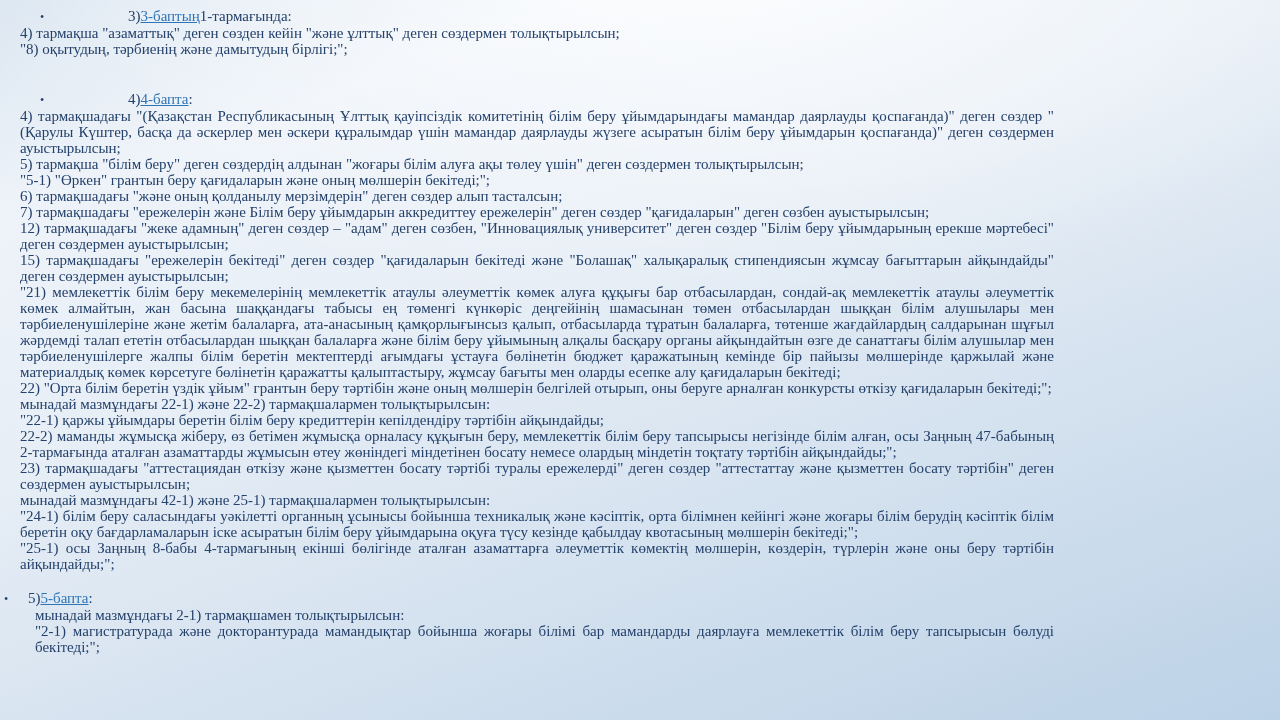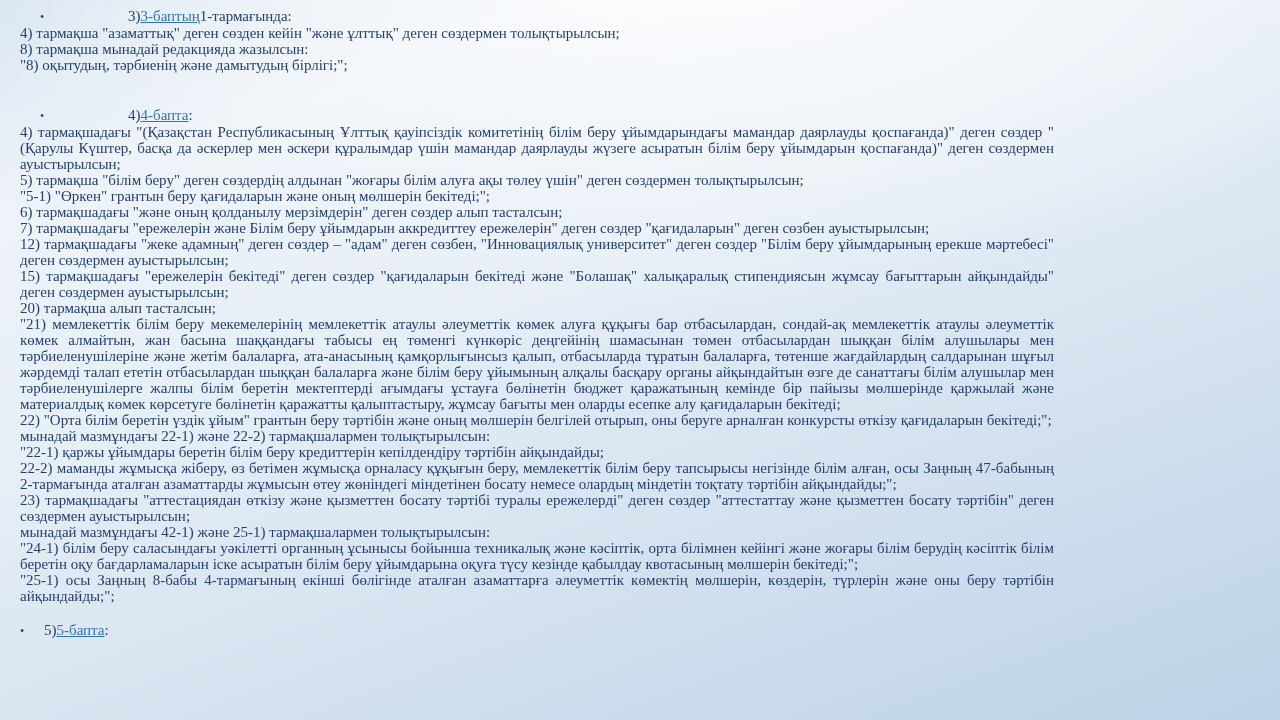--- a/index.html
+++ b/index.html
@@ -25,21 +25,21 @@
     padding-top: 8px;
   }
   p { margin: 0; }
   .sec .body p {
     margin: 0 26px 0 20px;
     text-align: justify;
   }
   .head { white-space: nowrap; }
   .sec-a .head, .sec-b .head { padding-left: 40px; }
   .sec-a .bullet, .sec-b .bullet { display: inline-block; width: 88px; }
-  .sec-c .head { padding-left: 20px; }
+  .sec-c .head { padding-left: 4px; }
   .sec-c .bullet { display: inline-block; width: 24px; }
   .sec-c .body p { margin-left: 35px; }
   .bullet { font-size: 12px; color: #24416b; }
   .sec-b { margin-top: 34px; }
   .sec-c { margin-top: 18px; }
   a.lnk {
     color: #2e75b6;
     text-decoration: underline;
     cursor: pointer;
   }
@@ -48,49 +48,51 @@
 <body>
 
 <div class="slide">
 
   <section class="sec sec-a">
     <p class="head">
       <span class="bullet">•</span><span>3)</span><a class="lnk">3-баптың</a><span>1-тармағында:</span>
     </p>
     <div class="body">
       <p>4) тармақша "азаматтық"  деген сөзден кейін "және ұлттық" деген сөздермен толықтырылсын;</p>
-      <p>8) тармақша  мынадай редакцияда жазылсын:</p>
       <p>"8)  оқытудың,  тәрбиенің және дамытудың бірлігі;";</p>
     </div>
   </section>
 
   <section class="sec sec-b">
     <p class="head">
       <span class="bullet">•</span><span>4)</span><a class="lnk">4-бапта</a><span>:</span>
     </p>
     <div class="body">
       <p>4) тармақшадағы  "(Қазақстан  Республикасының Ұлттық қауіпсіздік  комитетінің  білім  беру ұйымдарындағы мамандар даярлауды қоспағанда)"  деген сөздер "(Қарулы  Күштер, басқа да әскерлер мен әскери құралымдар үшін  мамандар даярлауды  жүзеге  асыратын білім  беру ұйымдарын қоспағанда)"  деген сөздермен ауыстырылсын;</p>
       <p>5) тармақша  "білім  беру" деген сөздердің алдынан "жоғары білім  алуға ақы төлеу үшін"  деген сөздермен толықтырылсын;</p>
       <p>"5-1) "Өркен"  грантын беру қағидаларын  және оның мөлшерін  бекітеді;";</p>
       <p>6) тармақшадағы  "және оның қолданылу мерзімдерін"  деген  сөздер алып  тасталсын;</p>
       <p>7) тармақшадағы  "ережелерін  және Білім  беру ұйымдарын аккредиттеу  ережелерін"  деген сөздер "қағидаларын"  деген сөзбен ауыстырылсын;</p>
       <p>12) тармақшадағы  "жеке  адамның" деген сөздер – "адам"  деген  сөзбен, "Инновациялық университет" деген сөздер "Білім  беру ұйымдарының ерекше  мәртебесі"  деген сөздермен ауыстырылсын;</p>
       <p>15) тармақшадағы  "ережелерін  бекітеді"  деген сөздер "қағидаларын  бекітеді  және "Болашақ"  халықаралық  стипендиясын жұмсау бағыттарын айқындайды" деген сөздермен ауыстырылсын;</p>
-      <p>20) тармақша  алып тасталсын;</p>
       <p>"21) мемлекеттік  білім  беру мекемелерінің  мемлекеттік  атаулы әлеуметтік  көмек алуға құқығы  бар отбасылардан, сондай-ақ мемлекеттік  атаулы әлеуметтік  көмек  алмайтын, жан басына шаққандағы  табысы ең төменгі күнкөріс  деңгейінің шамасынан төмен отбасылардан шыққан білім  алушылары  мен тәрбиеленушілеріне  және жетім  балаларға,  ата-анасының қамқорлығынсыз  қалып,  отбасыларда тұратын балаларға,  төтенше  жағдайлардың  салдарынан шұғыл  жәрдемді  талап ететін отбасылардан шыққан  балаларға  және білім беру ұйымының алқалы басқару  органы айқындайтын өзге де санаттағы білім  алушылар мен тәрбиеленушілерге  жалпы білім  беретін мектептерді ағымдағы ұстауға бөлінетін бюджет қаражатының кемінде  бір  пайызы мөлшерінде  қаржылай және материалдық көмек көрсетуге  бөлінетін қаражатты қалыптастыру, жұмсау бағыты мен оларды есепке алу қағидаларын бекітеді;</p>
       <p>22) "Орта білім  беретін үздік ұйым" грантын беру тәртібін  және оның мөлшерін  белгілей  отырып, оны беруге арналған конкурсты  өткізу  қағидаларын бекітеді;";</p>
       <p>мынадай мазмұндағы 22-1) және 22-2) тармақшалармен  толықтырылсын:</p>
       <p>"22-1) қаржы ұйымдары беретін білім  беру кредиттерін  кепілдендіру  тәртібін  айқындайды;</p>
       <p>22-2) маманды жұмысқа жіберу,  өз бетімен  жұмысқа орналасу құқығын беру, мемлекеттік  білім  беру тапсырысы негізінде  білім  алған,  осы Заңның 47-бабының 2-тармағында аталған азаматтарды жұмысын өтеу жөніндегі  міндетінен  босату  немесе олардың міндетін  тоқтату  тәртібін  айқындайды;";</p>
       <p>23) тармақшадағы  "аттестациядан  өткізу  және қызметтен  босату тәртібі  туралы  ережелерді"  деген сөздер "аттестаттау  және қызметтен  босату тәртібін"  деген сөздермен ауыстырылсын;</p>
       <p>мынадай мазмұндағы 42-1) және 25-1) тармақшалармен  толықтырылсын:</p>
       <p>"24-1) білім  беру саласындағы уәкілетті  органның ұсынысы бойынша техникалық  және кәсіптік,  орта білімнен  кейінгі  және жоғары білім  берудің  кәсіптік  білім  беретін оқу бағдарламаларын іске  асыратын білім  беру ұйымдарына оқуға  түсу кезінде  қабылдау  квотасының мөлшерін  бекітеді;";</p>
       <p>"25-1) осы Заңның 8-бабы 4-тармағының екінші  бөлігінде  аталған азаматтарға  әлеуметтік  көмектің  мөлшерін,  көздерін,  түрлерін және оны беру тәртібін  айқындайды;";</p>
     </div>
   </section>
 
   <section class="sec sec-c">
     <p class="head">
       <span class="bullet">•</span><span>5)</span><a class="lnk">5-бапта</a><span>:</span>
     </p>
+    <div class="body">
+      <p>мынадай мазмұндағы 2-1) тармақшамен  толықтырылсын:</p>
+      <p>"2-1) магистратурада  және докторантурада  мамандықтар  бойынша жоғары білімі  бар мамандарды даярлауға  мемлекеттік  білім  беру тапсырысын бөлуді  бекітеді;";</p>
+    </div>
   </section>
 
 </div>
 
 </body></html>

